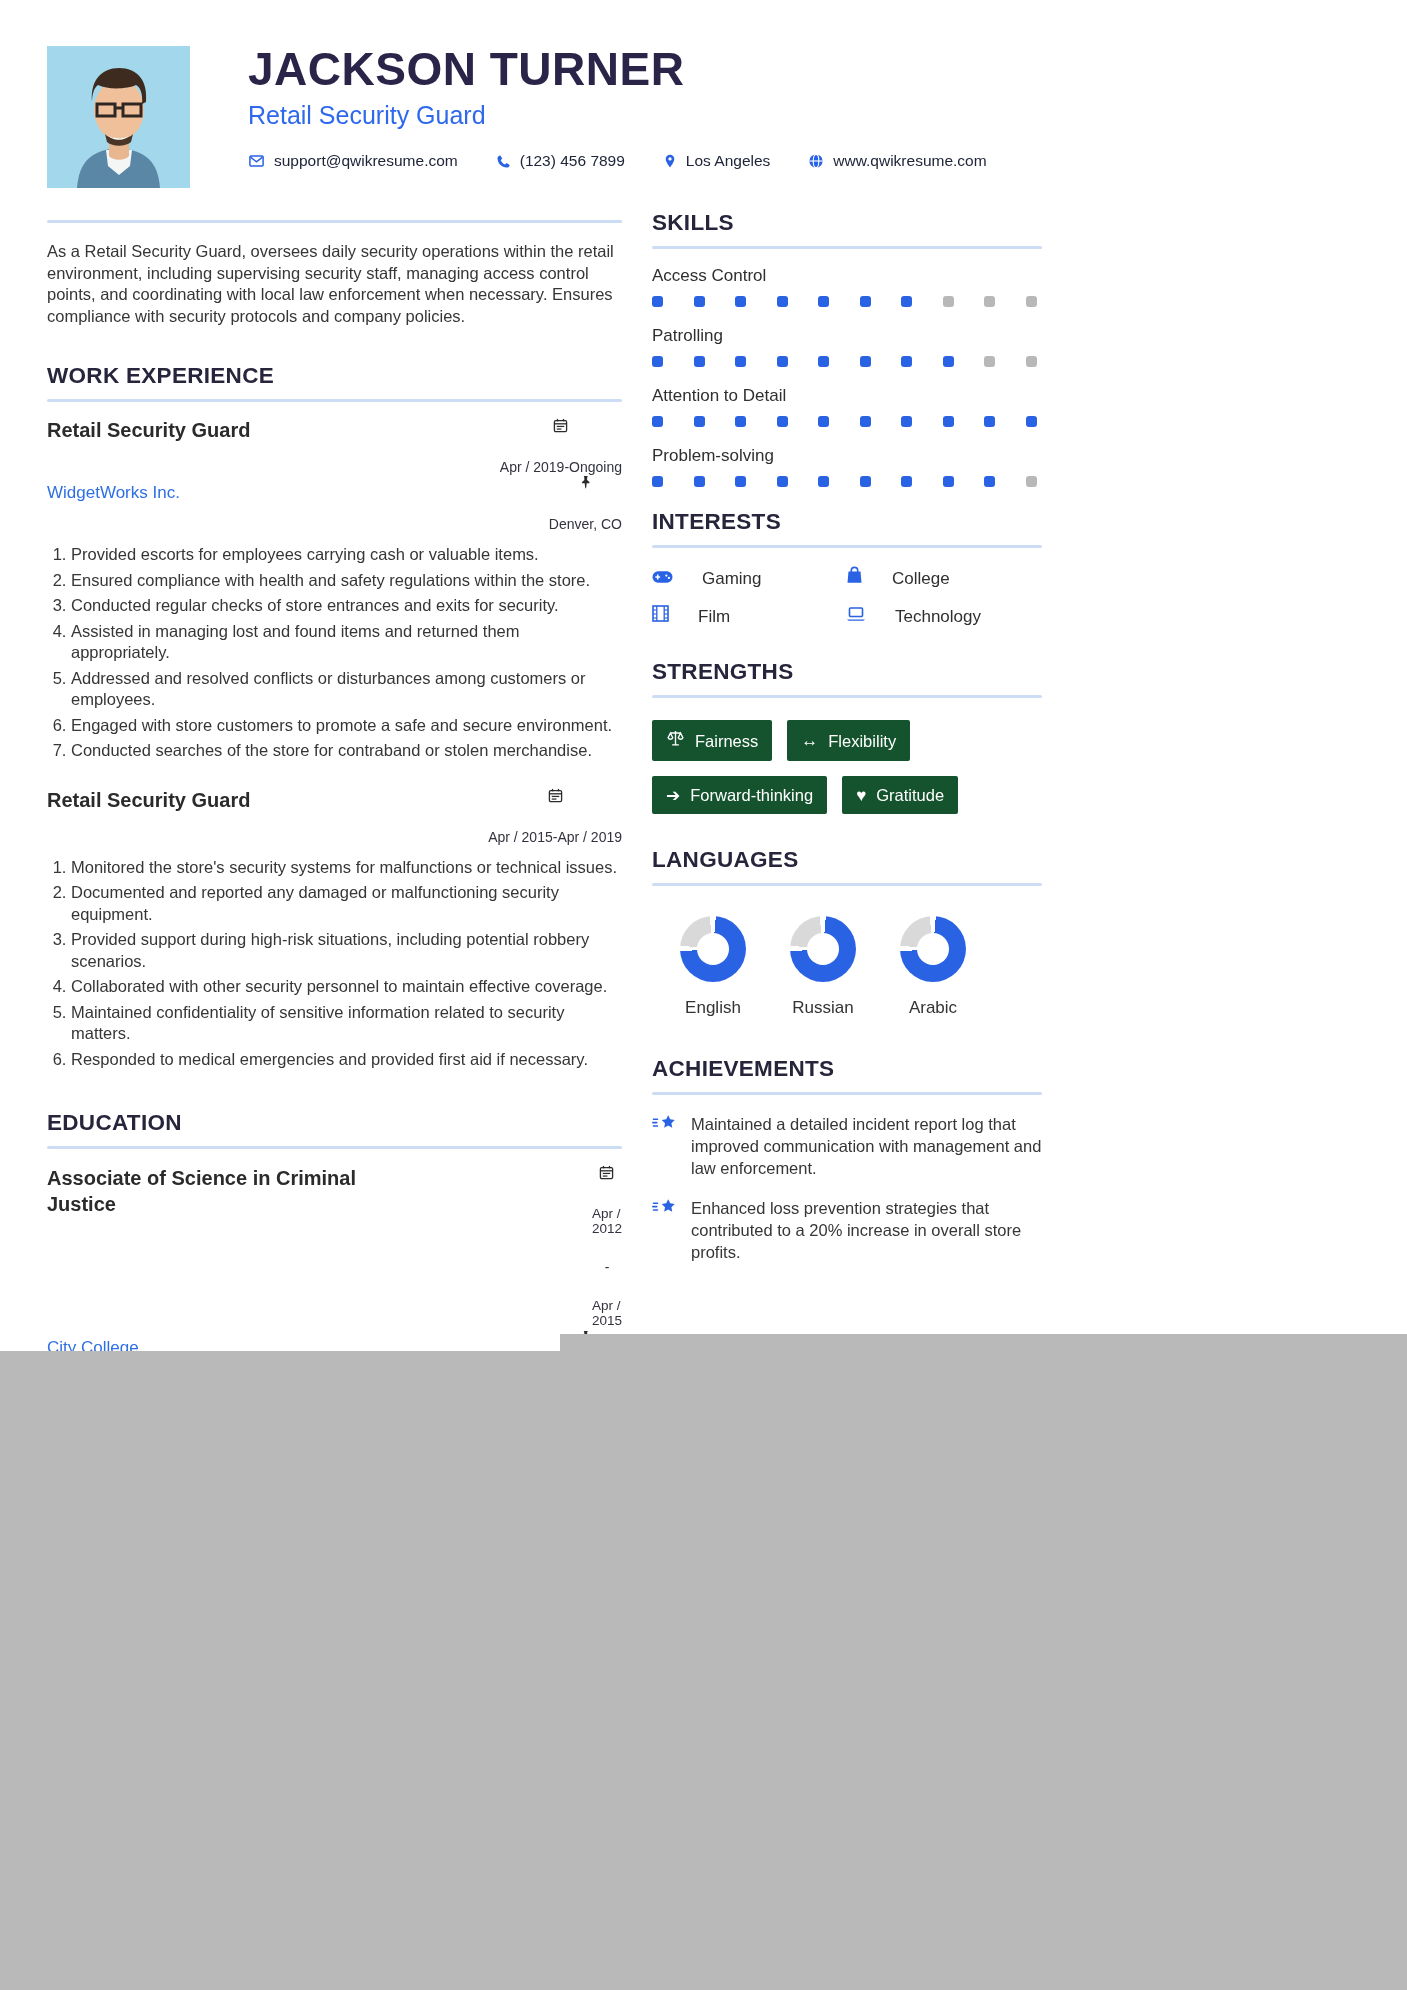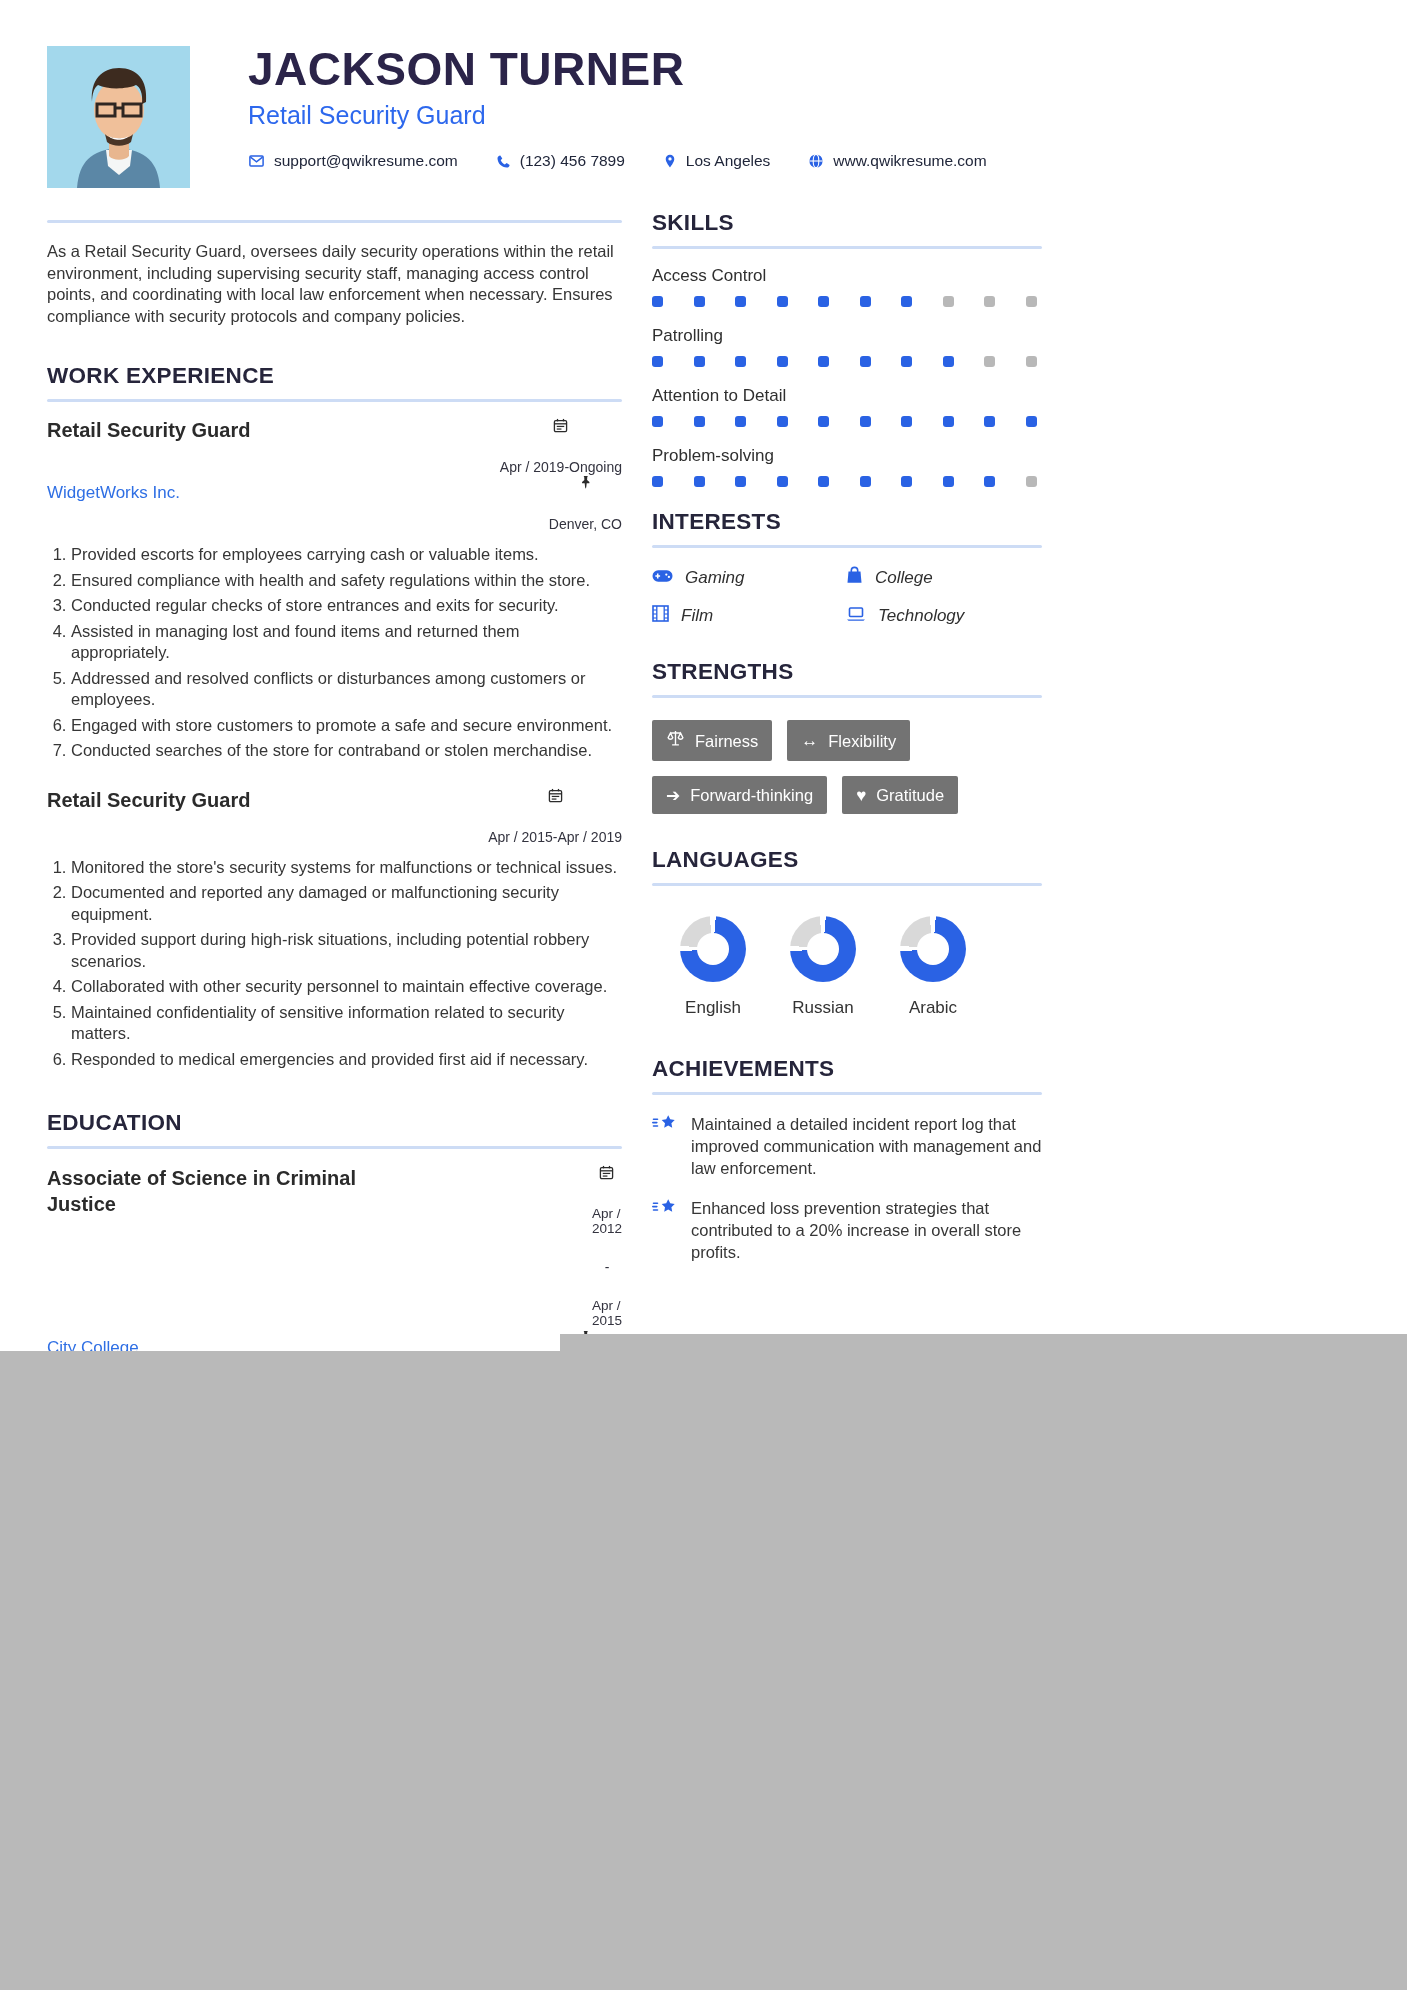--- a/index.html
+++ b/index.html
@@ -36,24 +36,24 @@
   .edu-desc{margin-top:10px;font-size:14px;line-height:21.5px;color:#363636;white-space:nowrap;}
   
   .skill{margin-top:16px;margin-bottom:18px;}
   .skill-label{font-size:17px;color:#2f2f2f;line-height:21px;}
   .dots{display:flex;justify-content:space-between;width:385px;margin-top:10px;}
   .dot{width:11px;height:11px;border-radius:3px;display:inline-block;}
   .dot.on{background:#2a62e4;}
   .dot.off{background:#b8b8b8;}
   
   .int-grid{display:grid;grid-template-columns:194px 196px;row-gap:16px;margin-top:18px;}
-  .int-item{display:flex;align-items:center;gap:12px;font-size:17px;color:#2f2f2f;font-style:italic;}
+  .int-item{display:flex;align-items:flex-end;gap:29px;font-size:17px;color:#2f2f2f;}
   
   .str-wrap{display:flex;flex-wrap:wrap;gap:15px;margin-top:22px;width:390px;}
-  .str-btn{display:inline-flex;align-items:center;gap:10px;background:#737373;color:#fff;
+  .str-btn{display:inline-flex;align-items:center;gap:10px;background:#14532d;color:#fff;
            font-size:16.5px;padding:9px 14px;border-radius:2px;line-height:20px;}
   .str-btn .uni{font-size:17px;line-height:17px;font-weight:700;}
   
   .lang-row{display:flex;justify-content:flex-start;width:370px;margin-top:30px;padding:0 6px;}
   .lang{display:flex;flex-direction:column;align-items:center;width:110px;}
   .donut{position:relative;width:66px;height:66px;border-radius:50%;}
   .donut .hole{position:absolute;left:17px;top:17px;width:32px;height:32px;border-radius:50%;background:#fff;}
   .lang-label{margin-top:16px;font-size:17px;color:#333;}
   
   .ach-item{display:flex;gap:13px;margin-top:18px;}

